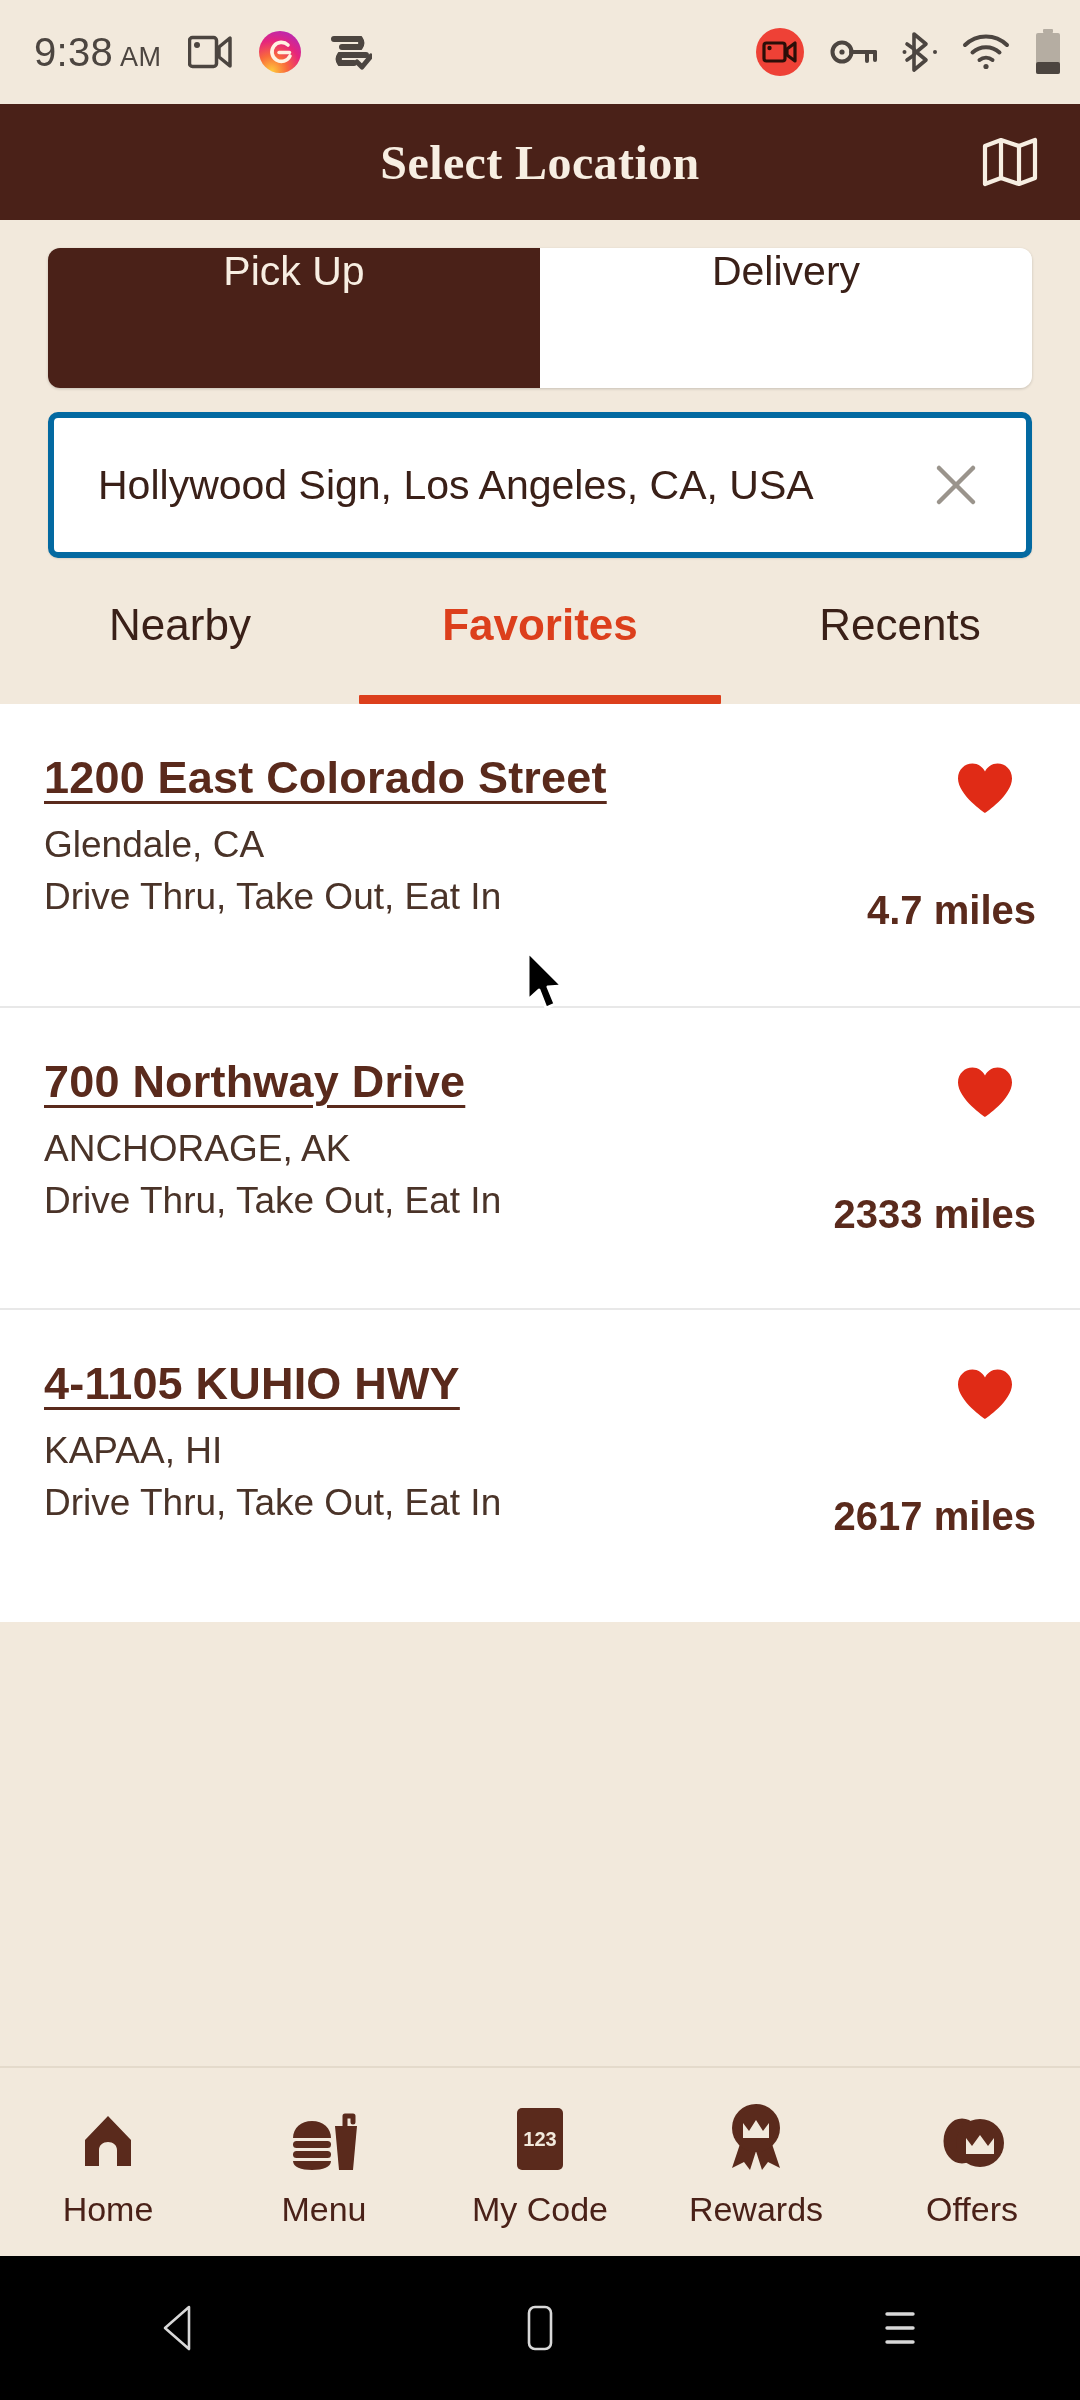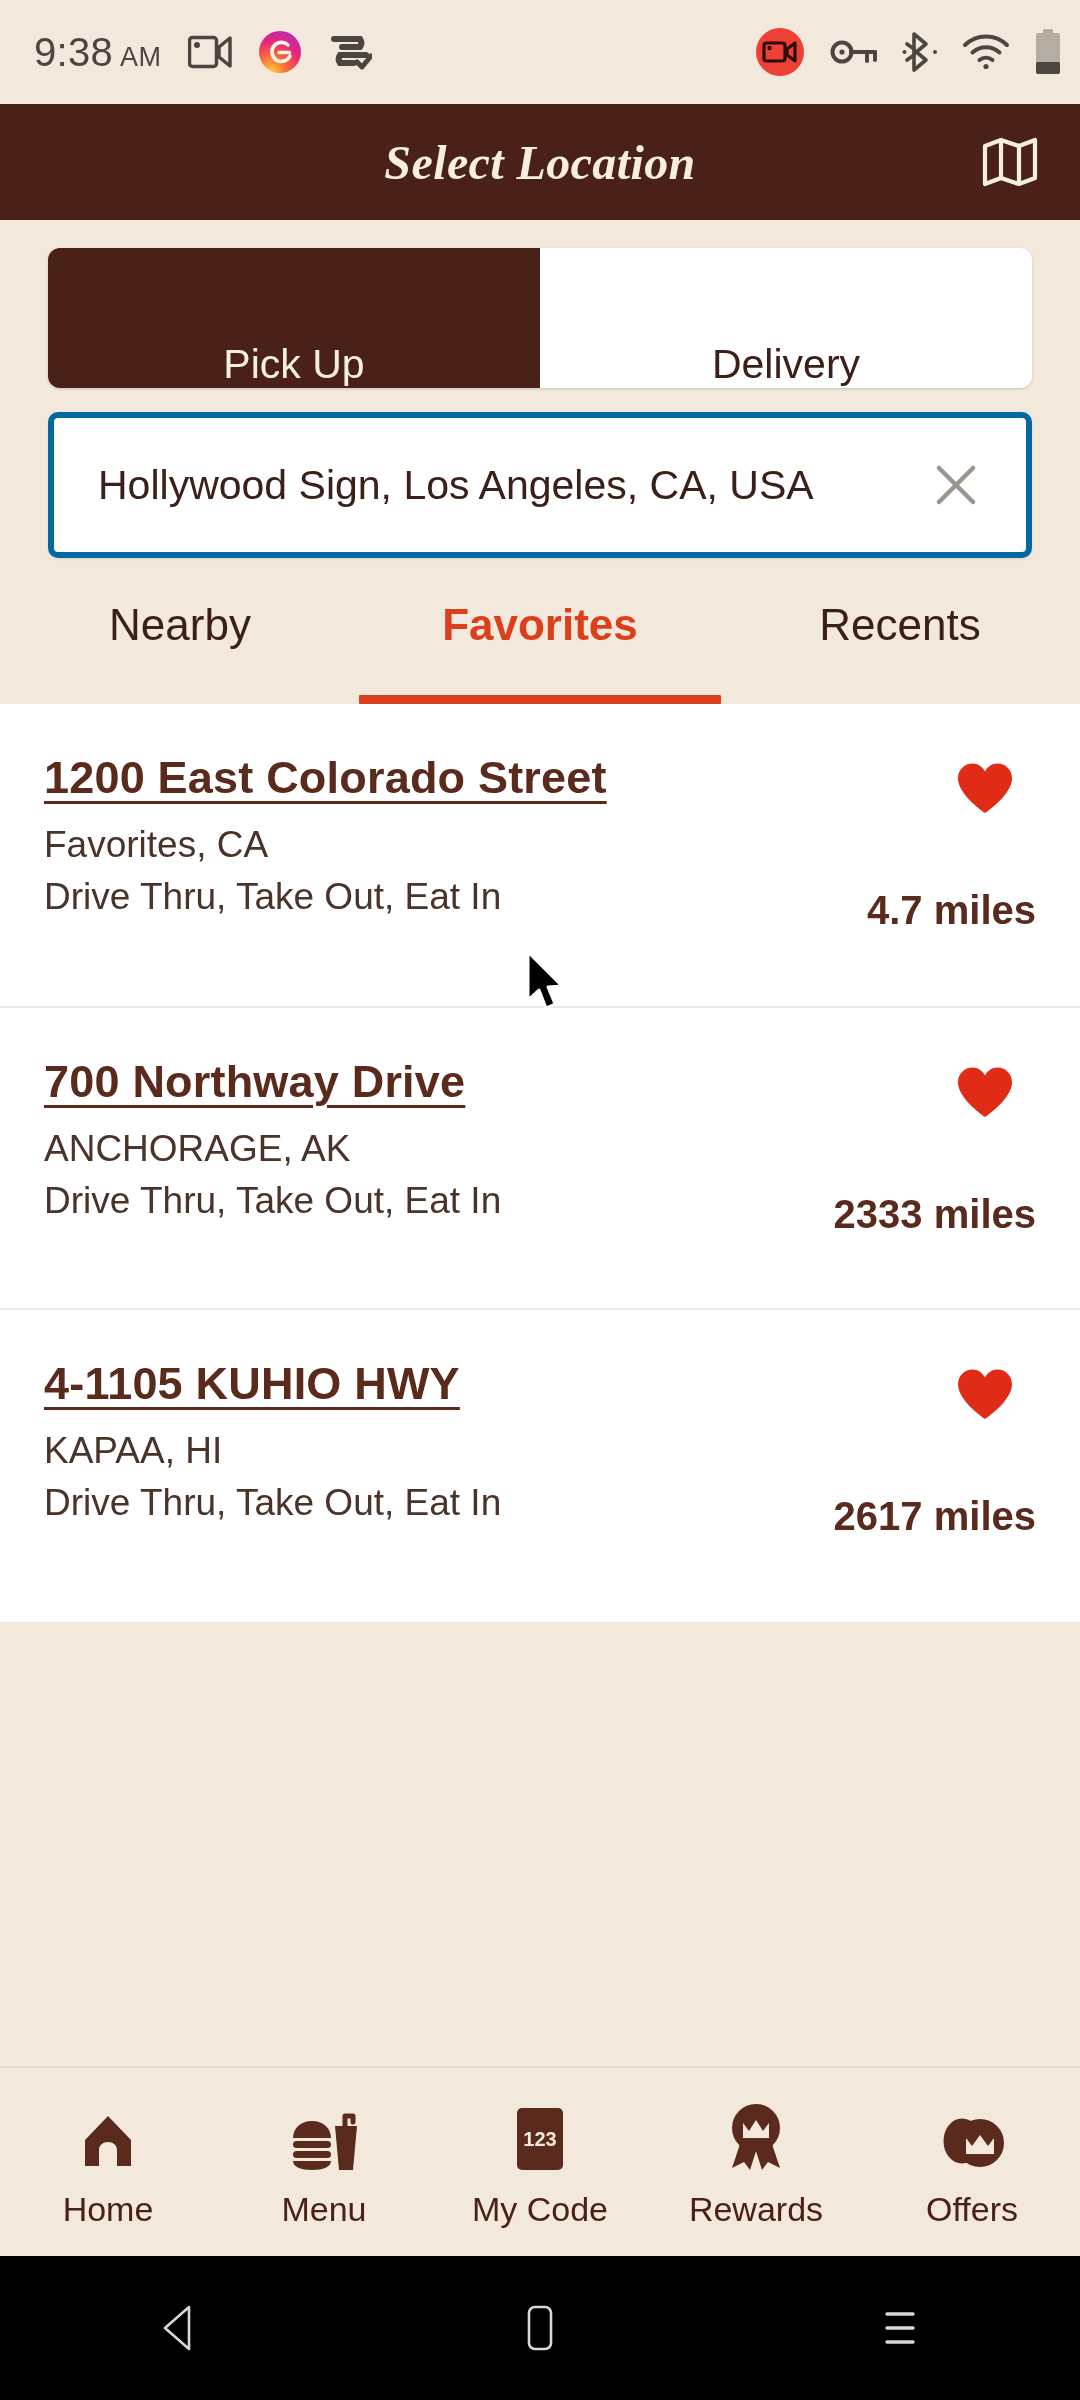--- a/index.html
+++ b/index.html
@@ -40,21 +40,20 @@
   }
   .icon-svg { display:block; }
 
   
   .appbar {
     position:absolute; top:104px; left:0;
     width:1080px; height:116px;
     background:#4A2118;
     display:flex; align-items:center;
     padding:0 34px;
-    font-style:italic;
   }
   .appbar-title {
     position:absolute;
     left:0; right:0;
     text-align:center;
     color:#F7EEE2;
     font-size:48px;
     font-weight:700;
     letter-spacing:0.4px;
     font-family:"Liberation Serif", serif;
@@ -73,21 +72,21 @@
   .toggle-wrap {
     position:absolute; top:248px; left:48px;
     width:984px; height:140px;
     border-radius:12px;
     overflow:hidden;
     display:flex;
     box-shadow:0 1px 3px rgba(0,0,0,0.18);
   }
   .seg {
     flex:1;
-    display:flex; align-items:flex-end; justify-content:center;
+    display:flex; align-items:flex-start; justify-content:center;
     font-size:41px;
     font-weight:400;
     cursor:pointer;
     font-family:"Liberation Sans", sans-serif;
   }
   .seg.active { background:#4A2118; color:#F7EEE2; }
   .seg.inactive { background:#FFFFFF; color:#3A2018; }
 
   
   .searchbox {
@@ -399,21 +398,21 @@
     <div class="tab">
       <span class="tab-label">Recents</span>
     </div>
   </div>
 
   <div class="list">
 
     <div class="list-item">
       <div class="li-main">
         <div class="li-address">1200 East Colorado Street</div>
-        <div class="li-city">Favorites, CA</div>
+        <div class="li-city">Glendale, CA</div>
         <div class="li-services">Drive Thru, Take Out, Eat In</div>
       </div>
       <div class="li-right">
         <div class="heart-btn">
           <span>
             <svg class="icon-svg" width="60" height="56" viewBox="0 0 60 56">
               <path d="M30 52 C30 52 3 34 3 17.5 C3 8.5 9.8 2.5 17.5 2.5 C23 2.5 27.6 5.8 30 10.5 C32.4 5.8 37 2.5 42.5 2.5 C50.2 2.5 57 8.5 57 17.5 C57 34 30 52 30 52 Z" fill="#E02B16"></path>
             </svg>
           </span>
         </div>

